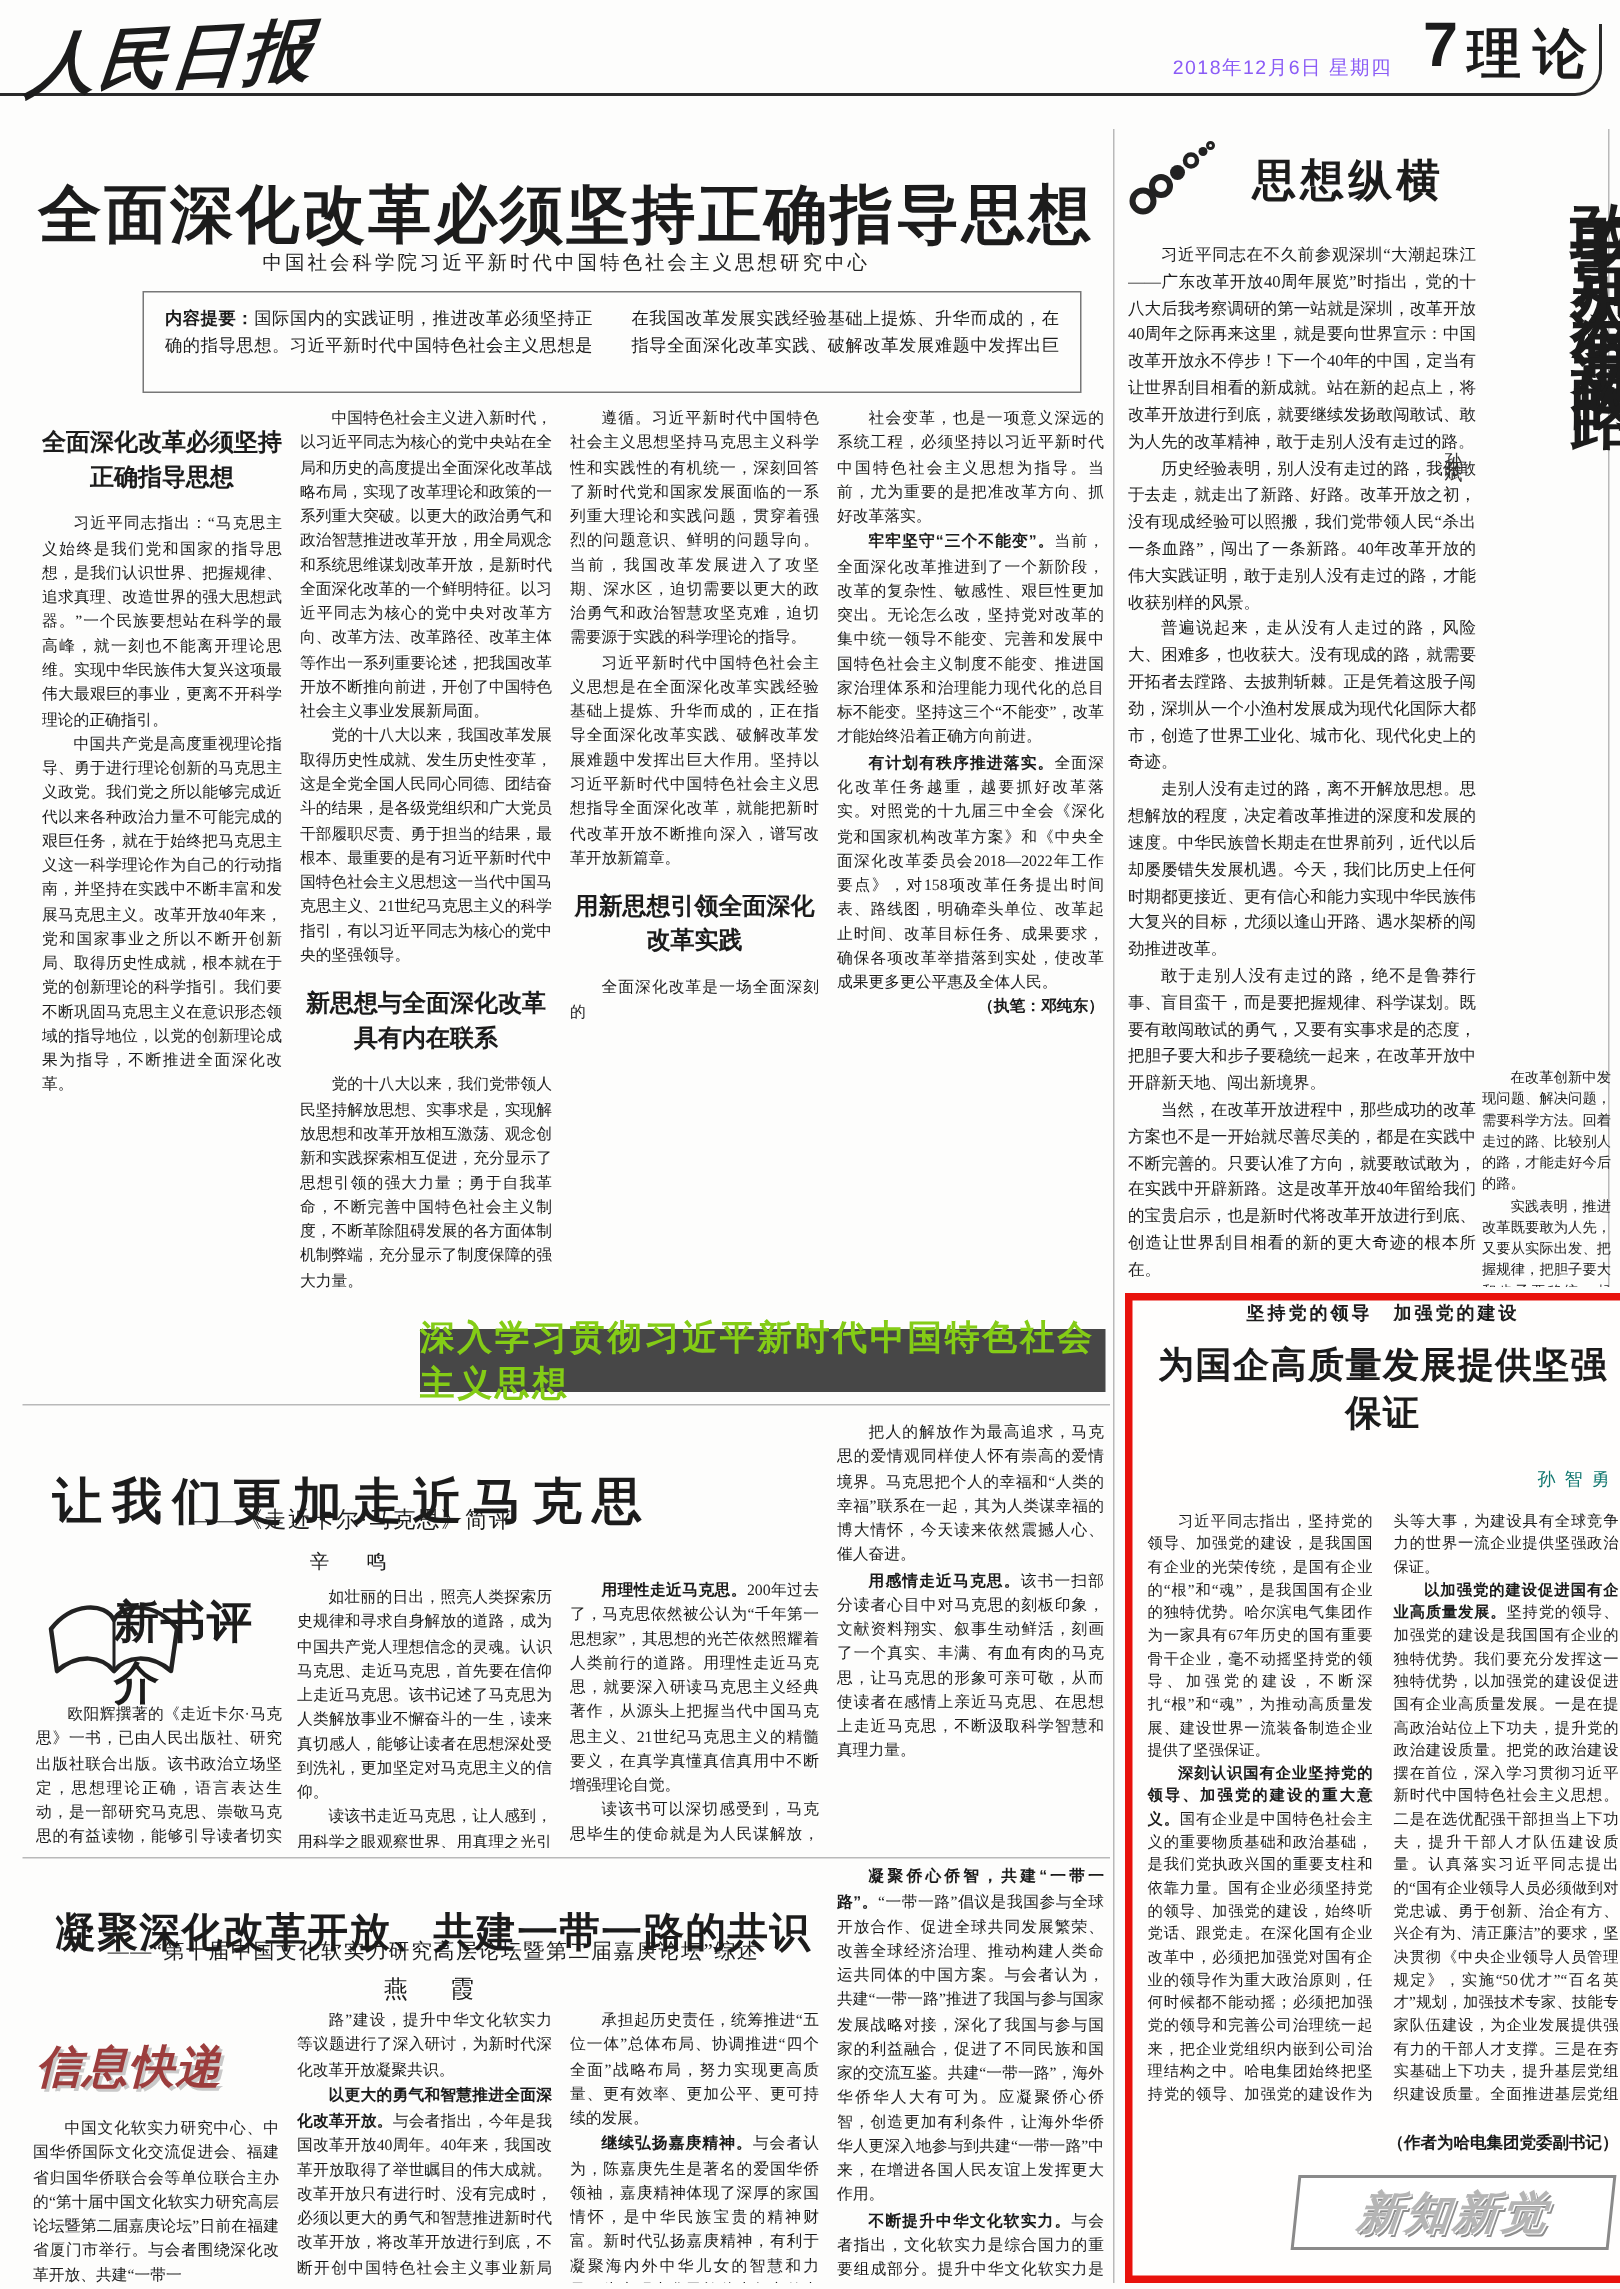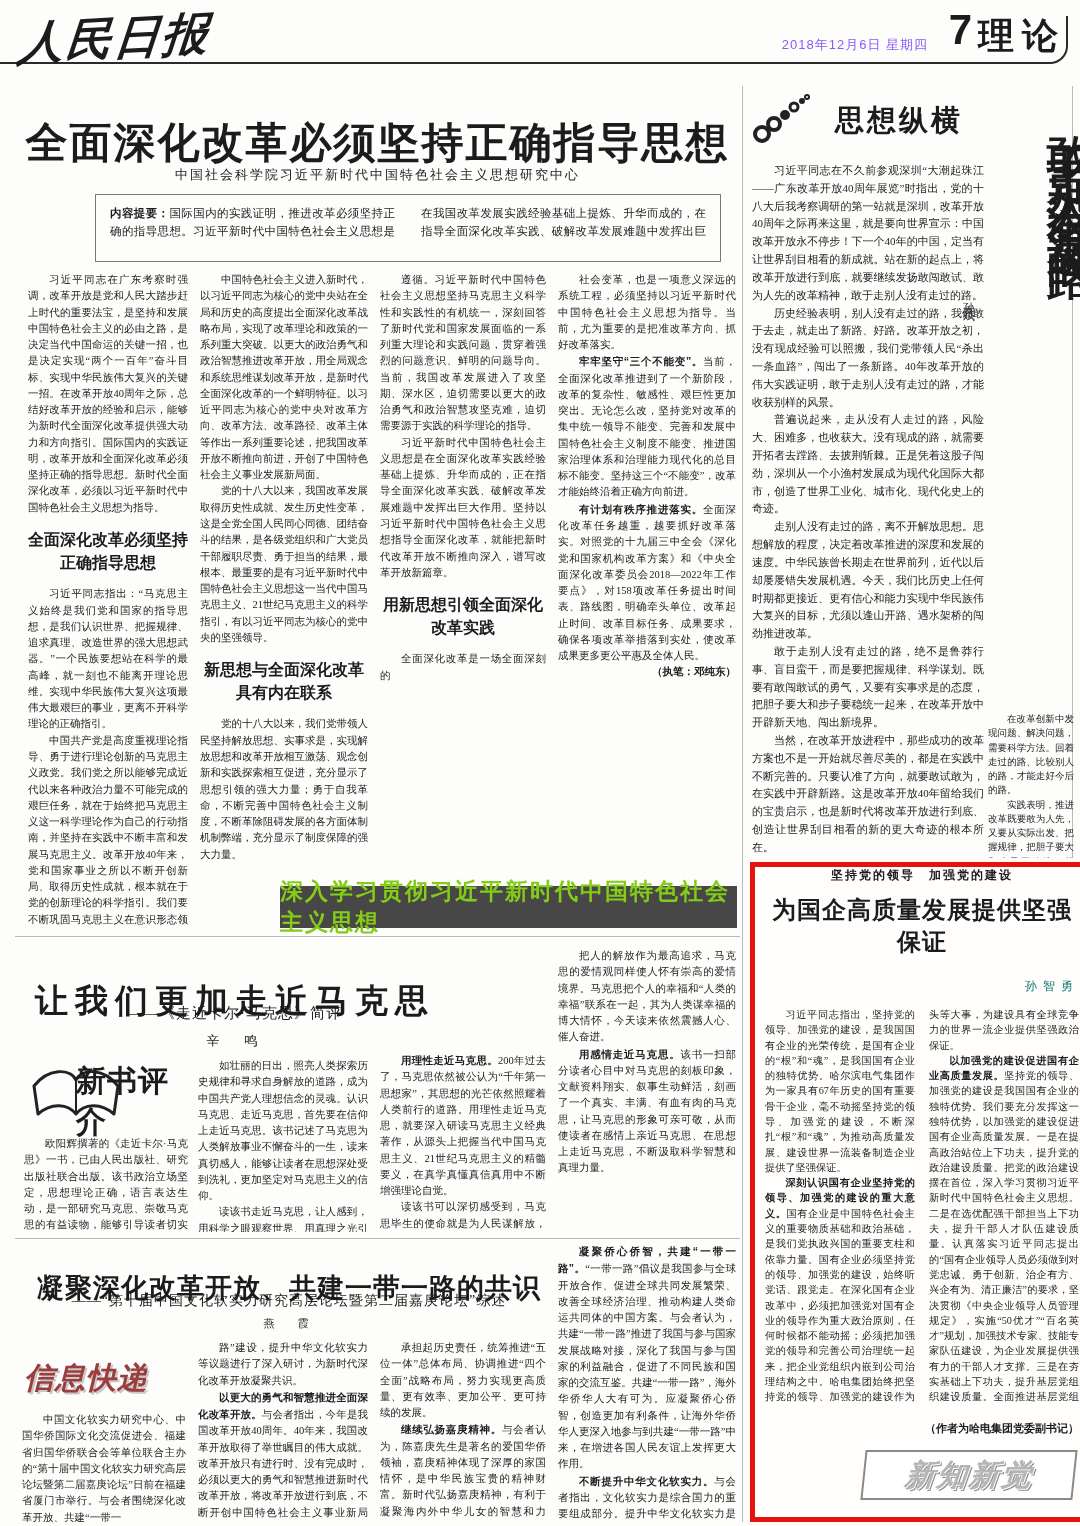--- a/index.html
+++ b/index.html
@@ -66,21 +66,21 @@
   .newbook-label{left:28px;top:1062px;width:170px;height:66px;}
   .newbook-label .txt{font-size:30px;font-weight:900;font-family:"Liberation Sans",sans-serif;
                       letter-spacing:1px;margin-left:-48px;margin-top:14px;}
   .info-label{left:24px;top:1352px;width:170px;height:52px;}
   .info-label .txt{font-size:30px;font-weight:900;font-style:italic;letter-spacing:1px;color:#9c3d3d;
                    font-family:"Liberation Sans",sans-serif;text-shadow:2px 2px 0 #c9c9c9;}
   
   .fm-headline{left:15px;top:1248px;width:548px;text-align:center;font-size:27px;font-weight:900;
                letter-spacing:1px;font-family:"Liberation Serif","DejaVu Serif",serif;}
   .fm-sub{left:15px;top:1292px;width:548px;text-align:center;font-size:14px;letter-spacing:1px;}
-  .fm-author{left:15px;top:1316px;width:548px;text-align:center;font-size:11px;letter-spacing:6px;}
+  .fm-author{left:15px;top:1316px;width:548px;text-align:center;font-size:16px;letter-spacing:6px;}
 </style>
 </head>
 <body>
 
 <div class="abs mast-rule"></div>
 <div class="abs mast-logo">人民日报</div>
 <div class="abs mast-date">2018年12月6日 星期四</div>
 <div class="abs mast-page-no">7</div>
 <div class="abs mast-section">理论</div>
 
@@ -88,21 +88,20 @@
 <div class="abs vline" style="left:1072px;top:86px;height:772px;"></div>
 <div class="abs hline" style="left:15px;top:936px;width:725px;"></div>
 <div class="abs hline" style="left:15px;top:1238px;width:725px;"></div>
 
 <h1 class="abs main-headline">全面深化改革必须坚持正确指导思想</h1>
 <div class="abs main-byline">中国社会科学院习近平新时代中国特色社会主义思想研究中心</div>
 <div class="abs abstract-box"><b>内容提要：</b><span>国际国内的实践证明，推进改革必须坚持正确的指导思想。习近平新时代中国特色社会主义思想是在我国改革发展实践经验基础上提炼、升华而成的，在指导全面深化改革实践、破解改革发展难题中发挥出巨大作用。坚持以习近平新时代中国特色社会主义思想指导全面深化改革，非常重要的是把准改革方向，抓好改革落实。</span></div>
 
 <div class="abs body-col" style="left:28px;top:272px;width:160px;height:656px;">
 
-  <p class="para"><span>习近平同志在广东考察时强调，改革开放是党和人民大踏步赶上时代的重要法宝，是坚持和发展中国特色社会主义的必由之路，是决定当代中国命运的关键一招，也是决定实现“两个一百年”奋斗目标、实现中华民族伟大复兴的关键一招。在改革开放40周年之际，总结好改革开放的经验和启示，能够为新时代全面深化改革提供强大动力和方向指引。国际国内的实践证明，改革开放和全面深化改革必须坚持正确的指导思想。新时代全面深化改革，必须以习近平新时代中国特色社会主义思想为指导。</span></p>
 
   <h3 class="col-subhead">全面深化改革必须坚持正确指导思想</h3>
 
   <p class="para"><span>习近平同志指出：“马克思主义始终是我们党和国家的指导思想，是我们认识世界、把握规律、追求真理、改造世界的强大思想武器。”一个民族要想站在科学的最高峰，就一刻也不能离开理论思维。实现中华民族伟大复兴这项最伟大最艰巨的事业，更离不开科学理论的正确指引。</span></p>
 
   <p class="para"><span>中国共产党是高度重视理论指导、勇于进行理论创新的马克思主义政党。我们党之所以能够完成近代以来各种政治力量不可能完成的艰巨任务，就在于始终把马克思主义这一科学理论作为自己的行动指南，并坚持在实践中不断丰富和发展马克思主义。改革开放40年来，党和国家事业之所以不断开创新局、取得历史性成就，根本就在于党的创新理论的科学指引。我们要不断巩固马克思主义在意识形态领域的指导地位，以党的创新理论成果为指导，不断推进全面深化改革。</span></p>
 </div>
 <div class="abs body-col" style="left:200px;top:272px;width:168px;height:656px;">
 
   <p class="para"><span>中国特色社会主义进入新时代，以习近平同志为核心的党中央站在全局和历史的高度提出全面深化改革战略布局，实现了改革理论和政策的一系列重大突破。以更大的政治勇气和政治智慧推进改革开放，用全局观念和系统思维谋划改革开放，是新时代全面深化改革的一个鲜明特征。以习近平同志为核心的党中央对改革方向、改革方法、改革路径、改革主体等作出一系列重要论述，把我国改革开放不断推向前进，开创了中国特色社会主义事业发展新局面。</span></p>

